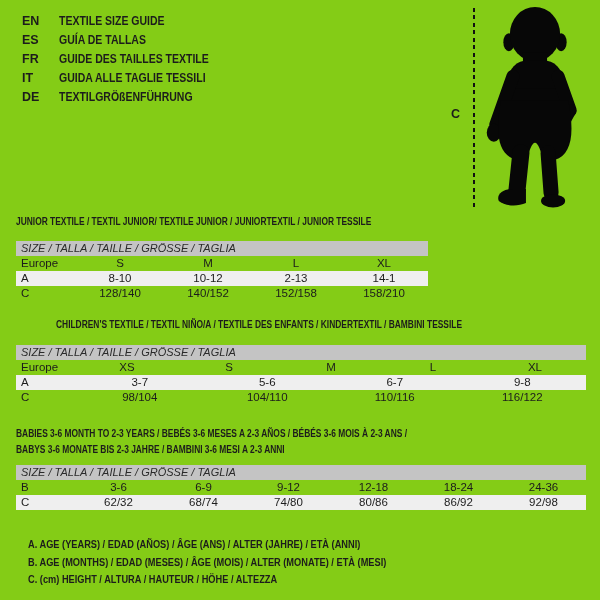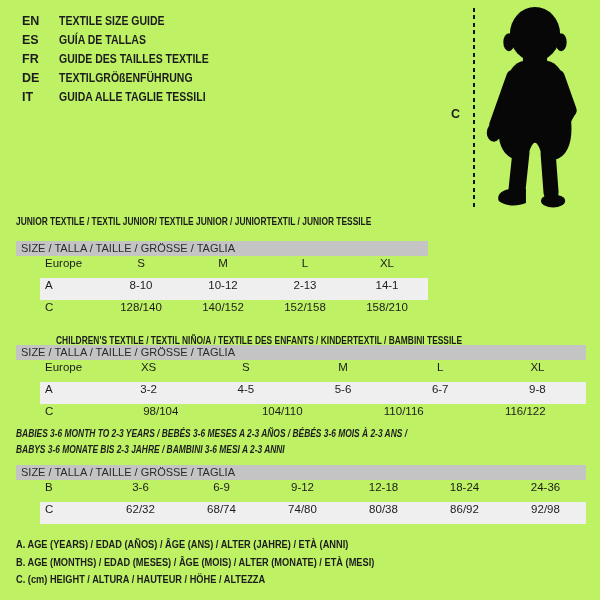--- a/index.html
+++ b/index.html
@@ -3,88 +3,88 @@
 <meta charset="utf-8">
 <style>
   * { margin:0; padding:0; box-sizing:border-box; }
   html,body { background:#fff; }
   body {
     width:600px; height:600px;
     font-family:"Liberation Sans", sans-serif;
     color:var(--text,#1c1c1c);
     position:relative; overflow:hidden;
   }
-  .stage { position:absolute; inset:0; background:#bef264; }
+  .stage { position:absolute; inset:0; background:#84cc16; }
 
   
   .cond { display:inline-block; transform:scaleX(0.84); transform-origin:0 50%; white-space:nowrap; }
 
   
   .lang-list { position:absolute; left:22px; top:11px; }
   .lang-row { display:flex; height:19px; align-items:center; font-weight:bold; font-size:12.5px; }
   .lang-code { width:37px; flex:0 0 37px; }
 
   
   .height-line {
     position:absolute; left:473px; top:8px; width:2px; height:201px;
     background:repeating-linear-gradient(to bottom, #111 0px, #111 4px, transparent 4px, transparent 7.5px);
   }
   .figure-label { position:absolute; left:451px; top:107px; font-weight:bold; font-size:12.5px; }
   .baby-svg { position:absolute; left:478px; top:4px; }
 
   
   .block-title { position:absolute; left:16px; font-weight:bold; font-size:10px; white-space:nowrap; }
   .bt1 { top:216px; }
-  .bt2 { top:335px;padding-left:40px; }
-  .bt3 { top:426px; line-height:16px;font-style:italic; }
+  .bt2 { top:319px;padding-left:40px; }
+  .bt3 { top:426px; line-height:16px; }
 
   
   .size-table { position:absolute; left:16px; font-size:11.5px; }
   .st1 { top:241px; width:412px; }
   .st2 { top:345px; width:570px; }
   .st3 { top:465px; width:570px; }
   .size-bar {
     height:15px; line-height:15px; background:var(--header-bar,#c4c4c4);
-    font-size:11px; color:#2a2a2a; padding-left:5px; overflow:hidden; white-space:nowrap;
+    font-size:11px; color:#2a2a2a; padding-left:5px; overflow:hidden; white-space:nowrap;font-style:italic;
   }
-  .trow { display:flex; height:22px; line-height:15px;margin-left:24px; }
+  .trow { display:flex; height:15px; line-height:15px; }
   .trow.shaded { background:var(--shaded-row,#efefef); }
   .cell { overflow:hidden; }
   .cell.label { flex:0 0 60px; padding-left:5px; }
   .cell.val { flex:1; text-align:center; }
 
   
   .footnotes { position:absolute; left:16px; top:536px; font-weight:bold; font-size:11px; }
-  .footnote-line { height:17.5px; line-height:17.5px; }
+  .footnote-line { height:17.5px; line-height:17.5px;margin-left:12px; }
 </style>
 </head>
 <body>
 
 <div class="stage">
 
   <div class="lang-list">
     <div class="lang-row">
       <span class="lang-code">EN</span>
       <span class="cond">TEXTILE SIZE GUIDE</span>
     </div>
     <div class="lang-row">
       <span class="lang-code">ES</span>
       <span class="cond">GUÍA DE TALLAS</span>
     </div>
     <div class="lang-row">
       <span class="lang-code">FR</span>
       <span class="cond">GUIDE DES TAILLES TEXTILE</span>
     </div>
     <div class="lang-row">
+      <span class="lang-code">IT</span>
+      <span class="cond">GUIDA ALLE TAGLIE TESSILI</span>
+    </div>
+    <div class="lang-row">
       <span class="lang-code">DE</span>
       <span class="cond">TEXTILGRÖßENFÜHRUNG</span>
-    </div>
-    <div class="lang-row">
-      <span class="lang-code">IT</span>
-      <span class="cond">GUIDA ALLE TAGLIE TESSILI</span>
     </div>
   </div>
 
   <div class="height-line"></div>
   <div class="figure-label">C</div>
   <svg class="baby-svg" width="114" height="204" viewBox="0 0 112 203" aria-hidden="true">
     <g fill="#070707" stroke="none">
       <ellipse cx="30" cy="38" rx="5.5" ry="9"></ellipse>
       <ellipse cx="82" cy="38" rx="5.5" ry="9"></ellipse>
       <ellipse cx="56" cy="30" rx="25" ry="27"></ellipse>
@@ -139,22 +139,21 @@
     <div class="trow">
       <span class="cell label">Europe</span>
       <span class="cell val">XS</span>
       <span class="cell val">S</span>
       <span class="cell val">M</span>
       <span class="cell val">L</span>
       <span class="cell val">XL</span>
     </div>
     <div class="trow shaded">
       <span class="cell label">A</span>
-      <span class="cell val">3-2</span>
-      <span class="cell val">4-5</span>
+      <span class="cell val">3-7</span>
       <span class="cell val">5-6</span>
       <span class="cell val">6-7</span>
       <span class="cell val">9-8</span>
     </div>
     <div class="trow">
       <span class="cell label">C</span>
       <span class="cell val">98/104</span>
       <span class="cell val">104/110</span>
       <span class="cell val">110/116</span>
       <span class="cell val">116/122</span>
@@ -174,21 +173,21 @@
       <span class="cell val">9-12</span>
       <span class="cell val">12-18</span>
       <span class="cell val">18-24</span>
       <span class="cell val">24-36</span>
     </div>
     <div class="trow shaded">
       <span class="cell label">C</span>
       <span class="cell val">62/32</span>
       <span class="cell val">68/74</span>
       <span class="cell val">74/80</span>
-      <span class="cell val">80/38</span>
+      <span class="cell val">80/86</span>
       <span class="cell val">86/92</span>
       <span class="cell val">92/98</span>
     </div>
   </div>
 
   <div class="footnotes">
     <div class="footnote-line">
       <span class="cond">A. AGE (YEARS) / EDAD (AÑOS) / ÂGE (ANS) / ALTER (JAHRE) / ETÀ (ANNI)</span>
     </div>
     <div class="footnote-line">

